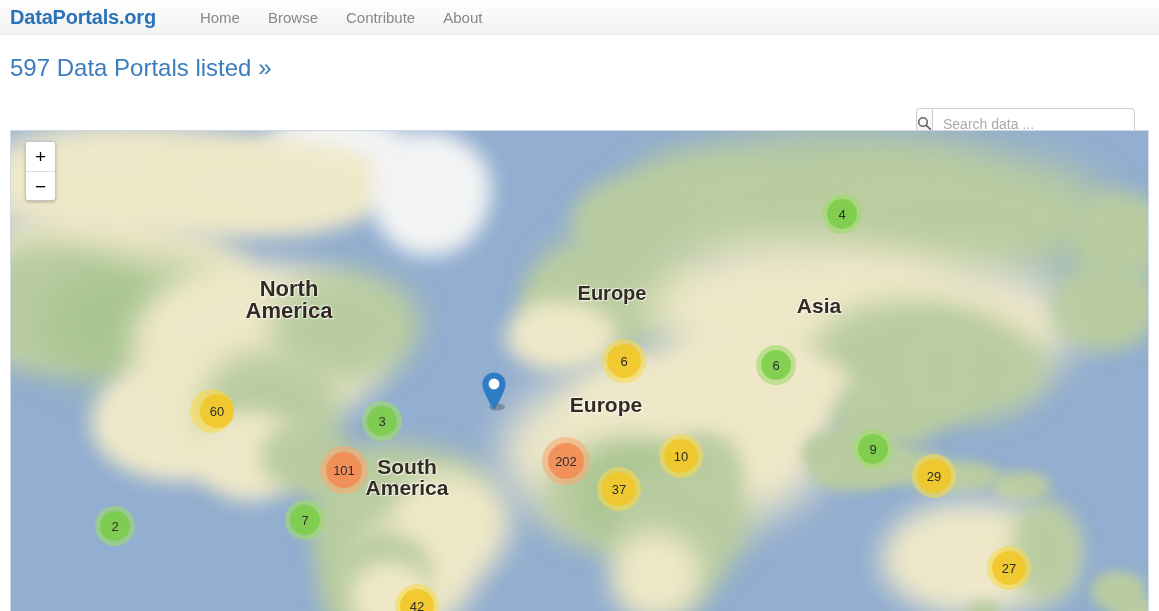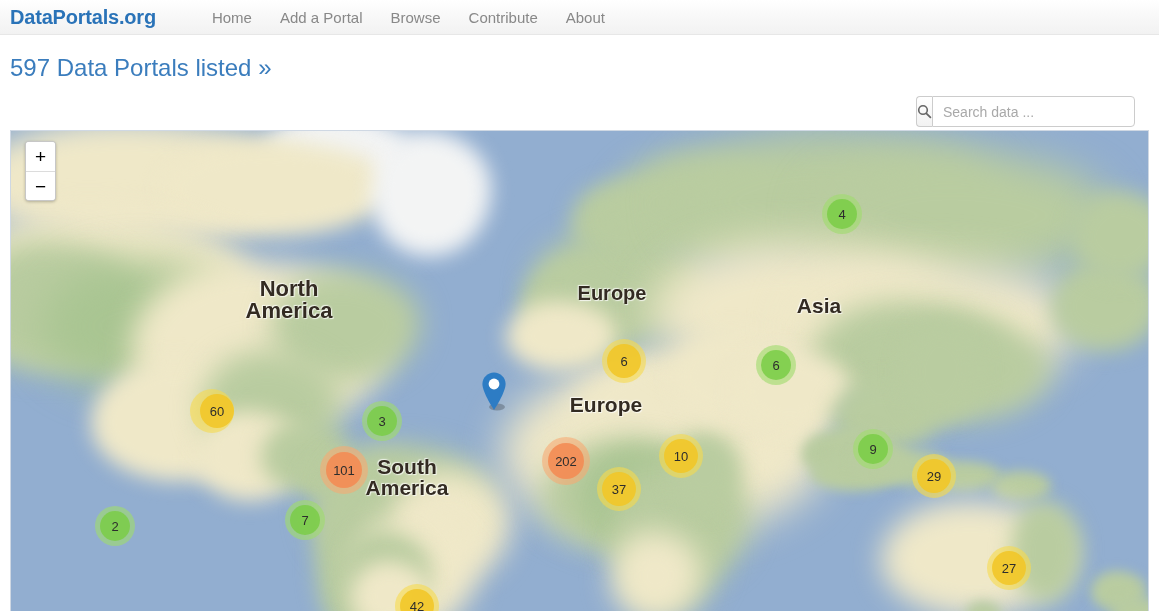--- a/index.html
+++ b/index.html
@@ -20,21 +20,21 @@
     border-bottom: 1px solid #e7e7e7;
     display: flex;
     align-items: center;
     padding-left: 10px;
   }
   .brand {
     color: #2a73b8;
     font-size: 20px;
     font-weight: bold;
     letter-spacing: -0.2px;
-    margin-right: 42px;
+    margin-right: 30px;
     text-decoration: none;
     line-height: 35px;
   }
   .nav-links { display: flex; align-items: flex-start; }
   .nav-link {
     color: #888888;
     font-size: 15px;
     text-decoration: none;
     padding: 0 14px;
     line-height: 35px;
@@ -47,21 +47,21 @@
     font-size: 24px;
     font-weight: normal;
     margin: 0;
     padding: 18px 0 0 10px;
     line-height: 30px;
   }
 
   
   .search-row {
     position: absolute;
-    top: 96px;
+    top: 108px;
     left: 916px;
     width: 210px;
     display: flex;
   }
   .search-btn {
     width: 41px; height: 31px;
     border: 1px solid #cccccc;
     border-right: none;
     border-radius: 4px 0 0 4px;
     background: linear-gradient(to bottom, #ffffff 0%, #f2f2f2 100%);
@@ -173,21 +173,20 @@
   }
   .zoom-btn + .zoom-btn { border-top: 1px solid #dcdcdc; }
 </style>
 </head>
 <body>
 
 <div class="navbar">
   <a class="brand" href="#">DataPortals.org</a>
   <nav class="nav-links">
     <a class="nav-link" href="#">Home</a>
-    <a class="nav-link" href="#">Add a Portal</a>
     <a class="nav-link" href="#">Browse</a>
     <a class="nav-link" href="#">Contribute</a>
     <a class="nav-link" href="#">About</a>
   </nav>
 </div>
 
 <h1 class="page-title">597 Data Portals listed »</h1>
 
 <div class="search-row">
   <button class="search-btn">

